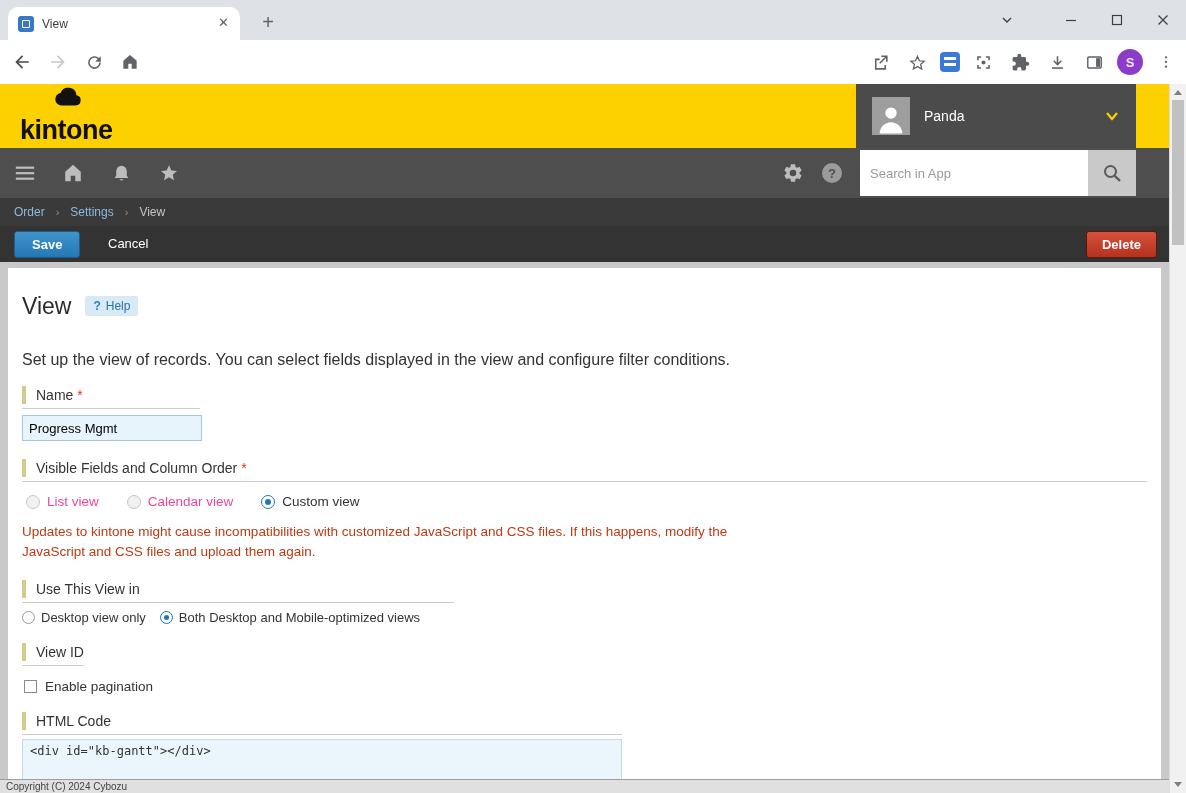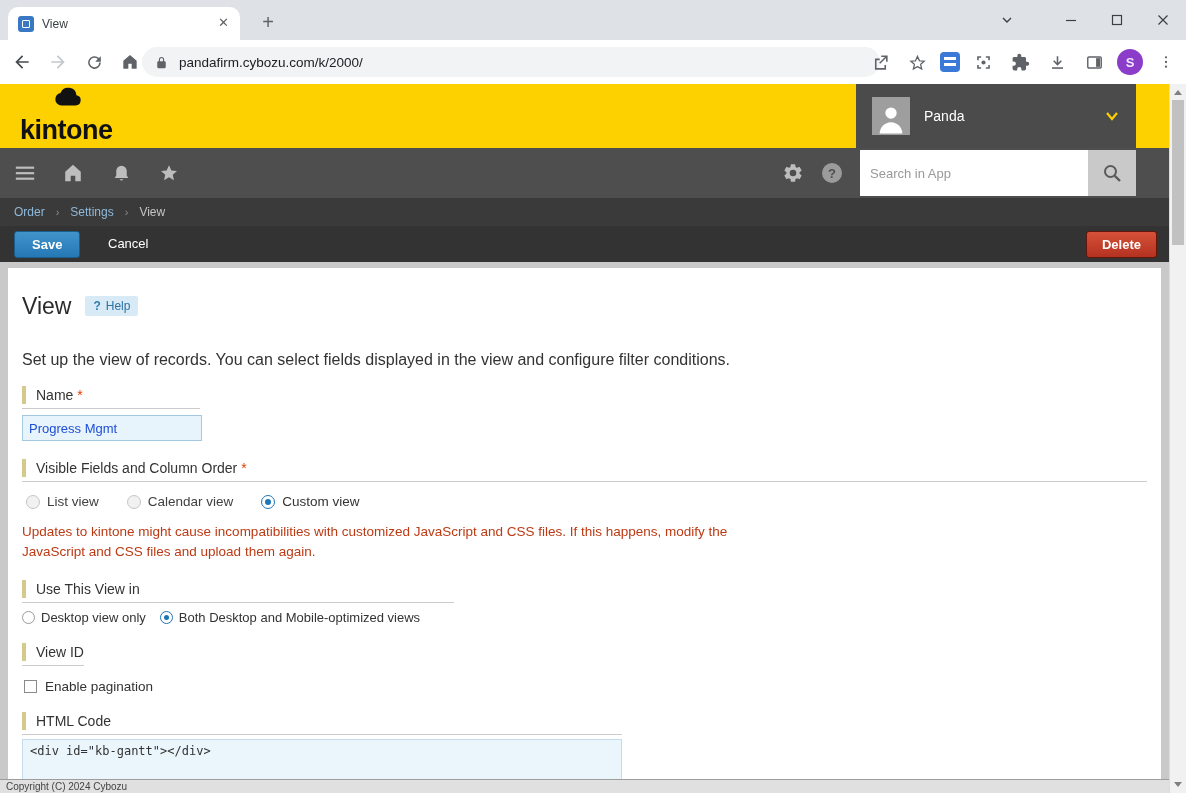--- a/index.html
+++ b/index.html
@@ -83,34 +83,34 @@
   .desc { margin-top:31px; font-size:16px; color:#333; line-height:17px; }
 
   .section { margin-top:18px; }
   .sec-h { font-size:14px; color:#333; line-height:18px; padding-left:10px; border-left:4px solid #d5ca8c; }
   .req { color:#e03c00; margin-left:4px; }
   .sec-u { border-bottom:1px solid #ccc; margin-top:4px; height:0; }
   .u-name { width:178px; } .u-fields { width:100%; } .u-use { width:432px; }
   .u-id { width:62px; } .u-html { width:600px; }
 
   .name-input { display:block; margin-top:6px; width:180px; height:26px; background:#e8f4fb;
-    border:1px solid #a3c9e0; padding:0 6px; font-size:13px; color:#1d4ed8;
+    border:1px solid #a3c9e0; padding:0 6px; font-size:13px; color:#000000;
     font-family:"Liberation Sans", sans-serif; }
 
   .radio-row { margin-top:12px; display:flex; align-items:center; padding-left:4px; }
   .radio-row.tight { margin-top:7px; padding-left:0; }
   .radio-item { display:flex; align-items:center; margin-right:28px; font-size:13.5px; color:#333; }
   .radio-row.tight .radio-item { margin-right:14px; font-size:13px; }
   .radio { width:14px; height:14px; border-radius:50%; border:1px solid #9a9a9a; background:#fff;
     margin-right:7px; position:relative; flex:0 0 14px; }
   .radio-row.tight .radio { width:13px; height:13px; flex:0 0 13px; margin-right:6px;}
   .radio.disabled { background:#f1f1f1; border-color:#c6c6c6; }
   .radio.checked { border-color:#1f76b5; }
   .radio.checked::after { content:""; position:absolute; inset:3px; border-radius:50%; background:#1f76b5; }
-  .lbl-disabled { color:#404040; }
+  .lbl-disabled { color:#ec4899; }
 
   .warning { margin-top:13px; width:720px; font-size:13.5px; color:#bc3a14; line-height:20px; }
 
   .id-value { margin-top:7px; font-size:13px; color:#333; }
 
   .check-row { margin-top:13px; display:flex; align-items:center; padding-left:2px; }
   .checkbox { width:13px; height:13px; border:1px solid #8a8a8a; background:#fff; margin-right:8px; }
   .check-label { font-size:13.5px; color:#333; }
 
   .code-area { display:block; margin-top:4px; width:600px; height:70px; background:#eaf5fc;
@@ -185,26 +185,20 @@
       <div class="tbicon">
         <svg width="19" height="19" viewBox="0 0 24 24">
             <path d="M17.6 6.4A8 8 0 1 0 20 12h-2.1a6 6 0 1 1-1.8-4.3L13 11h7V4z" fill="#5f6368"></path>
           </svg>
       </div>
       <div class="tbicon">
         <svg width="20" height="20" viewBox="0 0 24 24">
             <path d="M12 3.5 4 10.5V20h6v-6h4v6h6v-9.5z" fill="#5f6368"></path>
           </svg>
       </div>
-    </div>
-    <div class="urlbar">
-      <svg width="15" height="15" viewBox="0 0 24 24">
-          <path d="M12 3a4.2 4.2 0 0 0-4.2 4.2V10H7a1.8 1.8 0 0 0-1.8 1.8v7.4A1.8 1.8 0 0 0 7 21h10a1.8 1.8 0 0 0 1.8-1.8v-7.4A1.8 1.8 0 0 0 17 10h-.8V7.2A4.2 4.2 0 0 0 12 3zm-2.4 7V7.2a2.4 2.4 0 1 1 4.8 0V10z" fill="#5f6368"></path>
-        </svg>
-      <span class="url-text">pandafirm.cybozu.com/k/2000/</span>
     </div>
     <div class="tbright">
       <div class="tbicon">
         <svg width="19" height="19" viewBox="0 0 24 24">
             <path d="M5 7h6v2H7v10h10v-4h2v6H5z M13 3h8v8h-2V6.4l-7.3 7.3-1.4-1.4L17.6 5H13z" fill="#5f6368"></path>
           </svg>
       </div>
       <div class="tbicon">
         <svg width="19" height="19" viewBox="0 0 24 24">
             <path d="M12 4.3l2.3 5 .2.5.6.1 5.4.5-4.1 3.6-.4.4.1.6 1.2 5.3-4.7-2.8-.6-.3-.5.3-4.7 2.8 1.2-5.3.1-.6-.4-.4-4.1-3.6 5.4-.5.6-.1.2-.5z" fill="none" stroke="#5f6368" stroke-width="1.6"></path>

